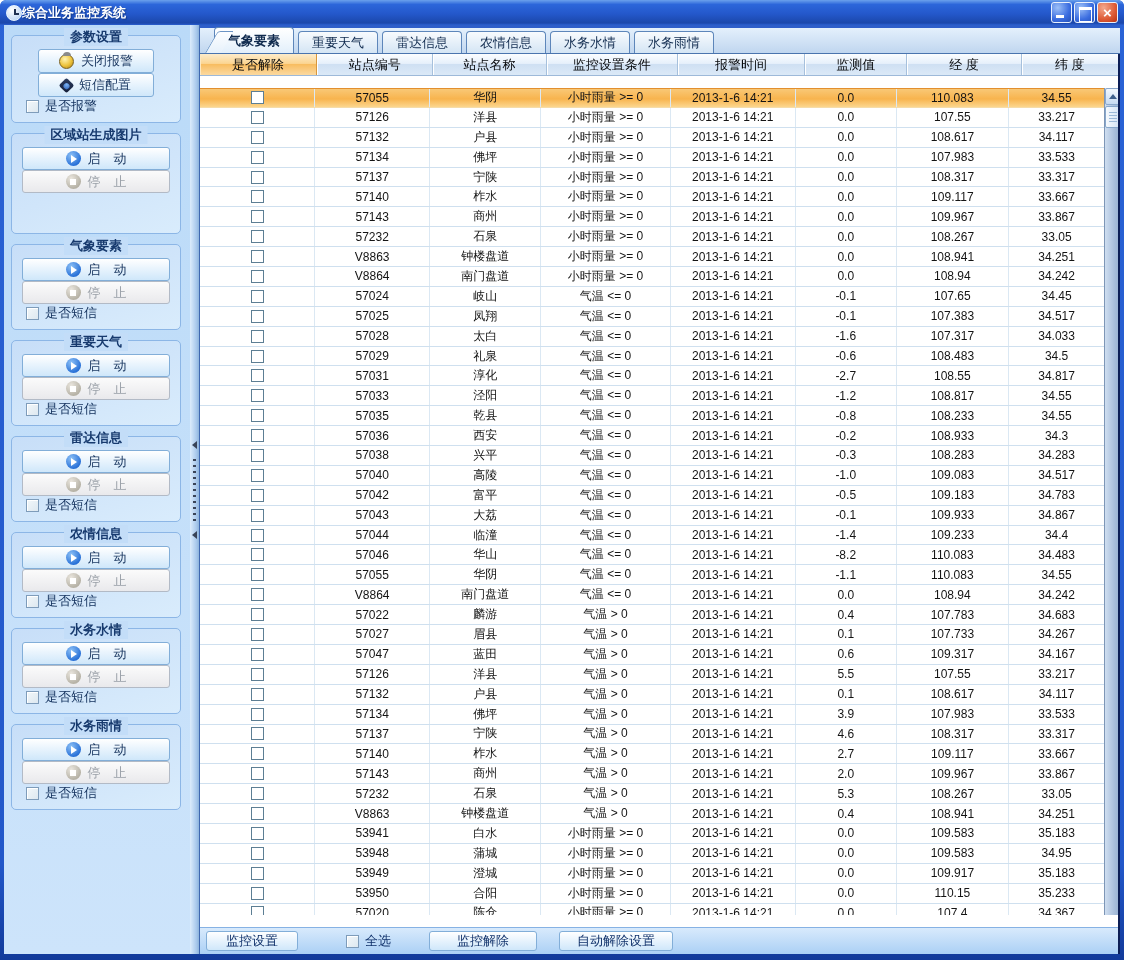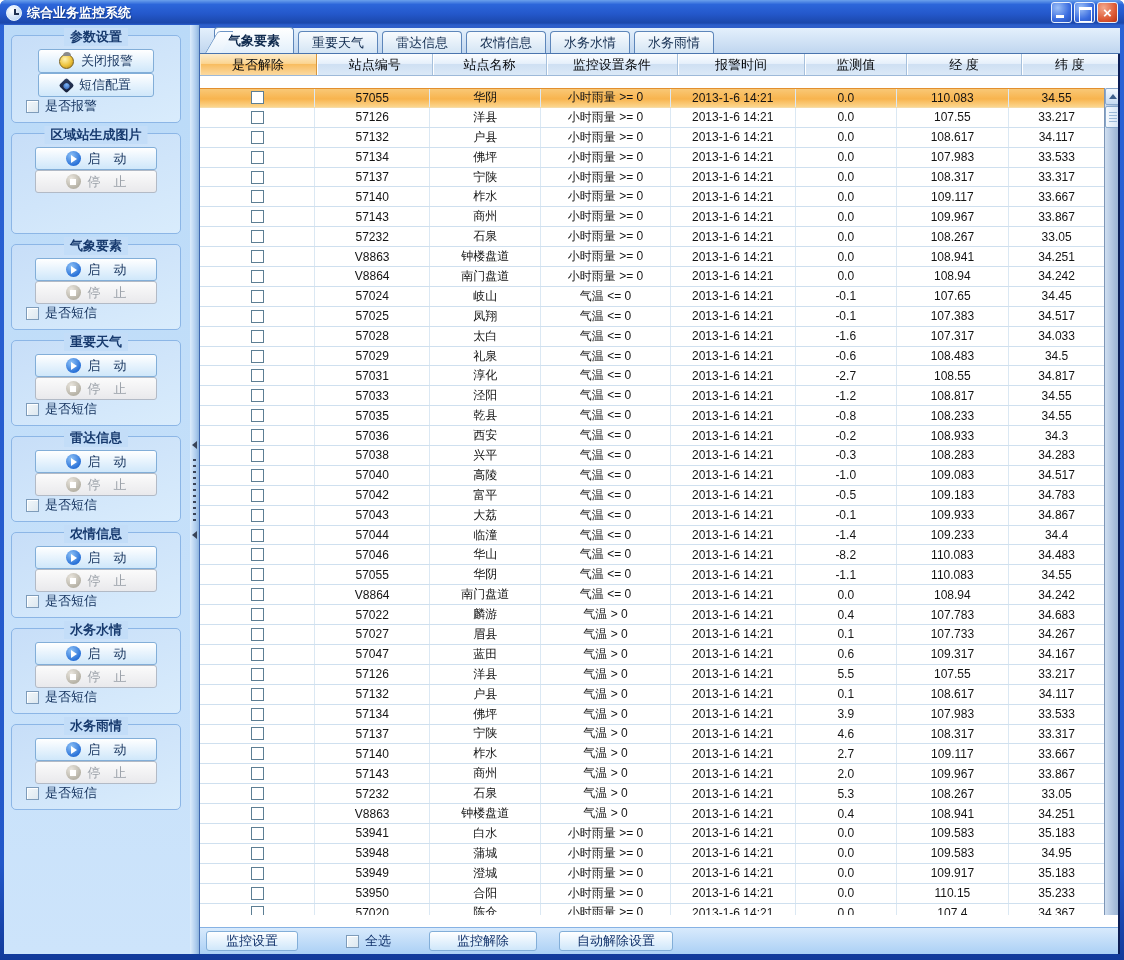--- a/index.html
+++ b/index.html
@@ -4,21 +4,21 @@
 <style>
   * { margin:0; padding:0; box-sizing:border-box; }
   html,body { width:1124px; height:960px; overflow:hidden; }
   body { font-family:"Liberation Sans","DejaVu Sans",sans-serif; font-size:12px; }
 
   
   .window { position:relative; width:1124px; height:960px;
     background:linear-gradient(180deg,#2a63d6 0%,#2257c9 90%,#123a9a 100%);
     border-radius:6px 6px 0 0; overflow:hidden; }
   .titlebar { position:absolute; top:0; left:0; right:0; height:25px;
-    display:flex; align-items:center; gap:5px; padding:0 6px;
+    display:flex; align-items:center; padding:0 6px;
     background:linear-gradient(180deg,#6ba1ec 0%,#2c66da 18%,#2458cb 55%,#1b47ab 92%,#2a5fd0 100%);
     border-radius:6px 6px 0 0; }
   .app-title { color:#fff; font-weight:bold; font-size:13px; text-shadow:1px 1px 1px #123a8a; }
   .win-controls { margin-left:auto; display:flex; gap:2px; }
   .win-btn { width:21px; height:21px; border:1px solid #e8f0fc; border-radius:3px;
     display:flex; align-items:center; justify-content:center; position:relative; cursor:pointer; }
   .win-btn.min,.win-btn.max { background:radial-gradient(circle at 30% 25%,#9cc0f8,#3b6de0 60%,#2350b8); }
   .win-btn.close { background:radial-gradient(circle at 30% 25%,#f4a88c,#dd5a35 60%,#b93313); }
   .win-btn.min::after { content:''; position:absolute; left:4px; bottom:4px; width:8px; height:3px; background:#fff; }
   .win-btn.max::after { content:''; position:absolute; left:4px; top:4px; width:11px; height:11px;
@@ -36,21 +36,21 @@
   
   .sidebar { width:186px; flex:none; background:linear-gradient(180deg,#badaf8,#cde4fb);
     padding:10px 0 0 7px; display:flex; flex-direction:column; gap:10px; overflow:hidden; }
   .group { position:relative; width:170px; flex:none; border:1px solid #8cb6e6; border-radius:5px;
     background:linear-gradient(160deg,#c7def8 0%,#d9ecfc 100%);
     padding:13px 8px 7px; display:flex; flex-direction:column; align-items:center; }
   .group.tall { padding-bottom:40px; }
   .group-title { position:absolute; top:-8px; left:50%; transform:translateX(-50%);
     background:#c3ddf8; padding:0 6px; font-weight:bold; color:#173a6e; font-size:13px; white-space:nowrap; }
   .btn { display:flex; align-items:center; justify-content:center; gap:7px;
-    height:23px; width:122px; border:1px solid #82aed8; border-radius:3px;
+    height:23px; width:148px; border:1px solid #82aed8; border-radius:3px;
     background:linear-gradient(180deg,#ffffff 0%,#e9f4fd 45%,#cfe7fa 100%);
     color:#1d3a63; font-size:13px; cursor:pointer; }
   .btn.w112 { width:116px; height:24px; }
   .btn.disabled { border-color:#b2bac6; background:linear-gradient(180deg,#fbfbfb,#e9e9ec); color:#9aa0a8; cursor:default; }
   .icon-play { width:15px; height:15px; flex:none; border-radius:50%;
     background:radial-gradient(circle at 35% 30%,#8cc0f6,#2a72d8 70%,#1c5cc0); position:relative; }
   .icon-play::after { content:''; position:absolute; left:5px; top:3.5px;
     border-left:6px solid #fff; border-top:4px solid transparent; border-bottom:4px solid transparent; }
   .icon-stop { width:15px; height:15px; flex:none; border-radius:50%;
     background:radial-gradient(circle at 35% 30%,#eae6de,#b6b2a6 70%); position:relative; }

